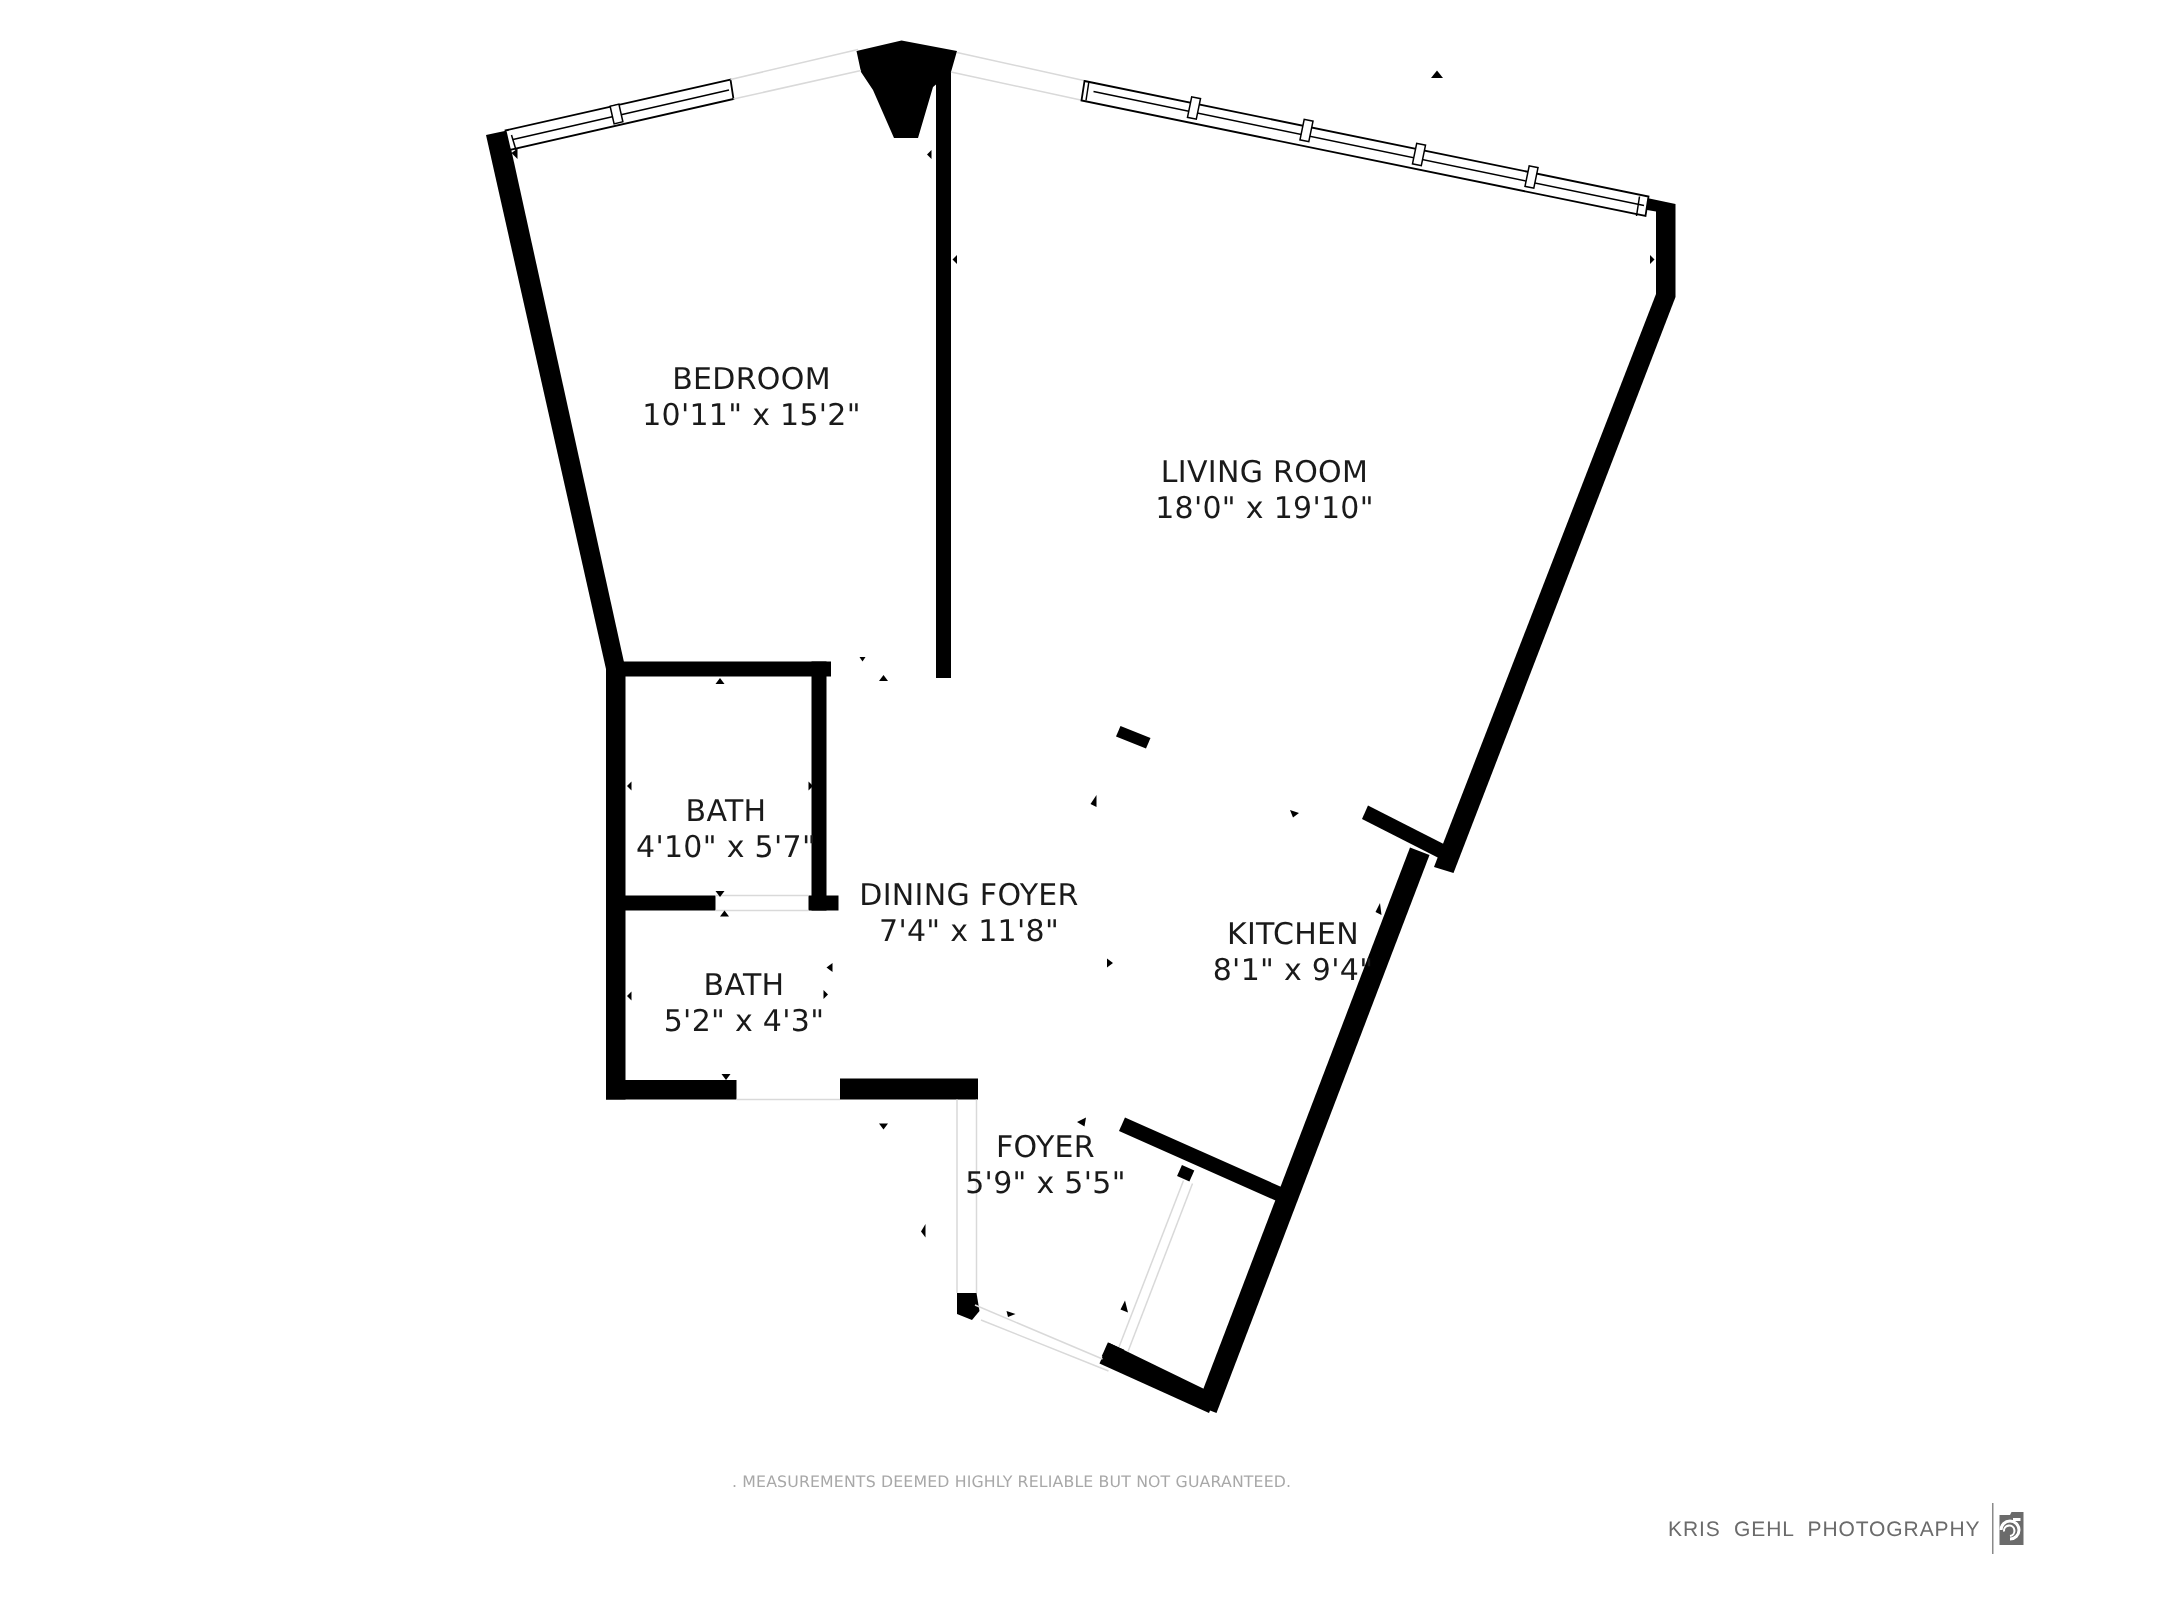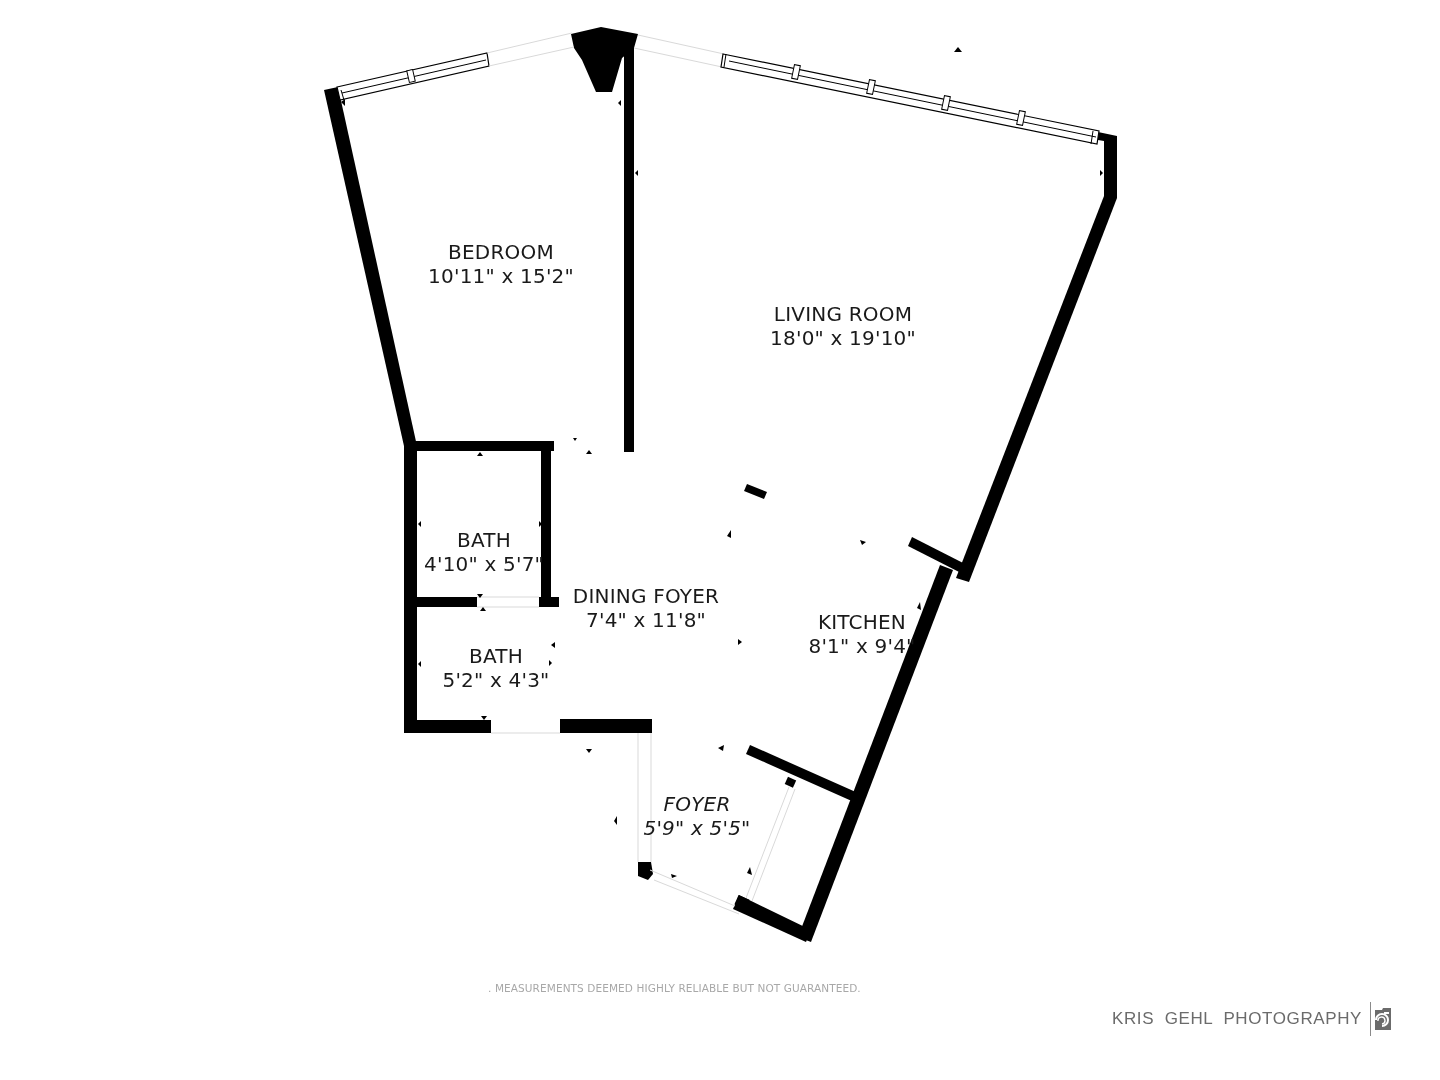--- a/index.html
+++ b/index.html
@@ -7,21 +7,21 @@
     #plan { position: absolute; left: 0; top: 0; width: 1440px; height: 1080px; }
     .wall { fill: #000000; stroke: none; }
     .window-frame { fill: #ffffff; stroke: #000000; stroke-width: 1.2; }
     .window-mullion { fill: #ffffff; stroke: #000000; stroke-width: 1; }
     .opening { stroke: #d9d9d9; stroke-width: 1; fill: none; }
     .marker { fill: #000000; }
     .room-label { position: absolute; text-align: center; color: #1a1a1a; font-family: "DejaVu Sans", sans-serif; font-size: 20px; line-height: 24px; transform: translateX(-50%); white-space: nowrap; letter-spacing: 0.2px; }
     .room-label .name, .room-label .dims { display: block; }
     .disclaimer { position: absolute; left: 478px; top: 982px; font-family: "DejaVu Sans", sans-serif; font-size: 10.5px; color: #a8a8a8; letter-spacing: 0.1px; white-space: nowrap; margin-left: 10px; }
     .brand { position: absolute; left: 1112px; top: 1002px; display: flex; align-items: center; }
-    .brand-text { font-family: "Liberation Sans", sans-serif; font-size: 17px; color: #6b6b6b; letter-spacing: 0.6px; white-space: nowrap; }
+    .brand-text { font-family: "Liberation Sans", sans-serif; font-size: 14px; color: #6b6b6b; letter-spacing: 0.6px; white-space: nowrap; }
     .brand-divider { width: 1px; height: 34px; background: #8a8a8a; margin-left: 8px; margin-right: 2px; }
     .brand-logo { width: 20px; height: 26px; }
   </style>
 </head>
 <body>
 
 <svg id="plan" viewBox="0 0 1440 1080" xmlns="http://www.w3.org/2000/svg">
 
   <polygon class="wall" points="324,90 338,87 417,446 404,446"></polygon>
 
@@ -153,21 +153,21 @@
   <span class="dims">7'4" x 11'8"</span>
 </div>
 <div class="room-label" style="left:862px; top:610px;">
   <span class="name">KITCHEN</span>
   <span class="dims">8'1" x 9'4"</span>
 </div>
 <div class="room-label" style="left:496px; top:644px;">
   <span class="name">BATH</span>
   <span class="dims">5'2" x 4'3"</span>
 </div>
-<div class="room-label" style="left:697px; top:792px;font-style:italic;">
+<div class="room-label" style="left:697px; top:752px;">
   <span class="name">FOYER</span>
   <span class="dims">5'9" x 5'5"</span>
 </div>
 
 <div class="disclaimer">. MEASUREMENTS DEEMED HIGHLY RELIABLE BUT NOT GUARANTEED.</div>
 
 <div class="brand">
   <span class="brand-text" style="white-space:pre;">KRIS  GEHL  PHOTOGRAPHY</span>
   <span class="brand-divider"></span>
   <svg class="brand-logo" viewBox="0 0 20 26" xmlns="http://www.w3.org/2000/svg">

